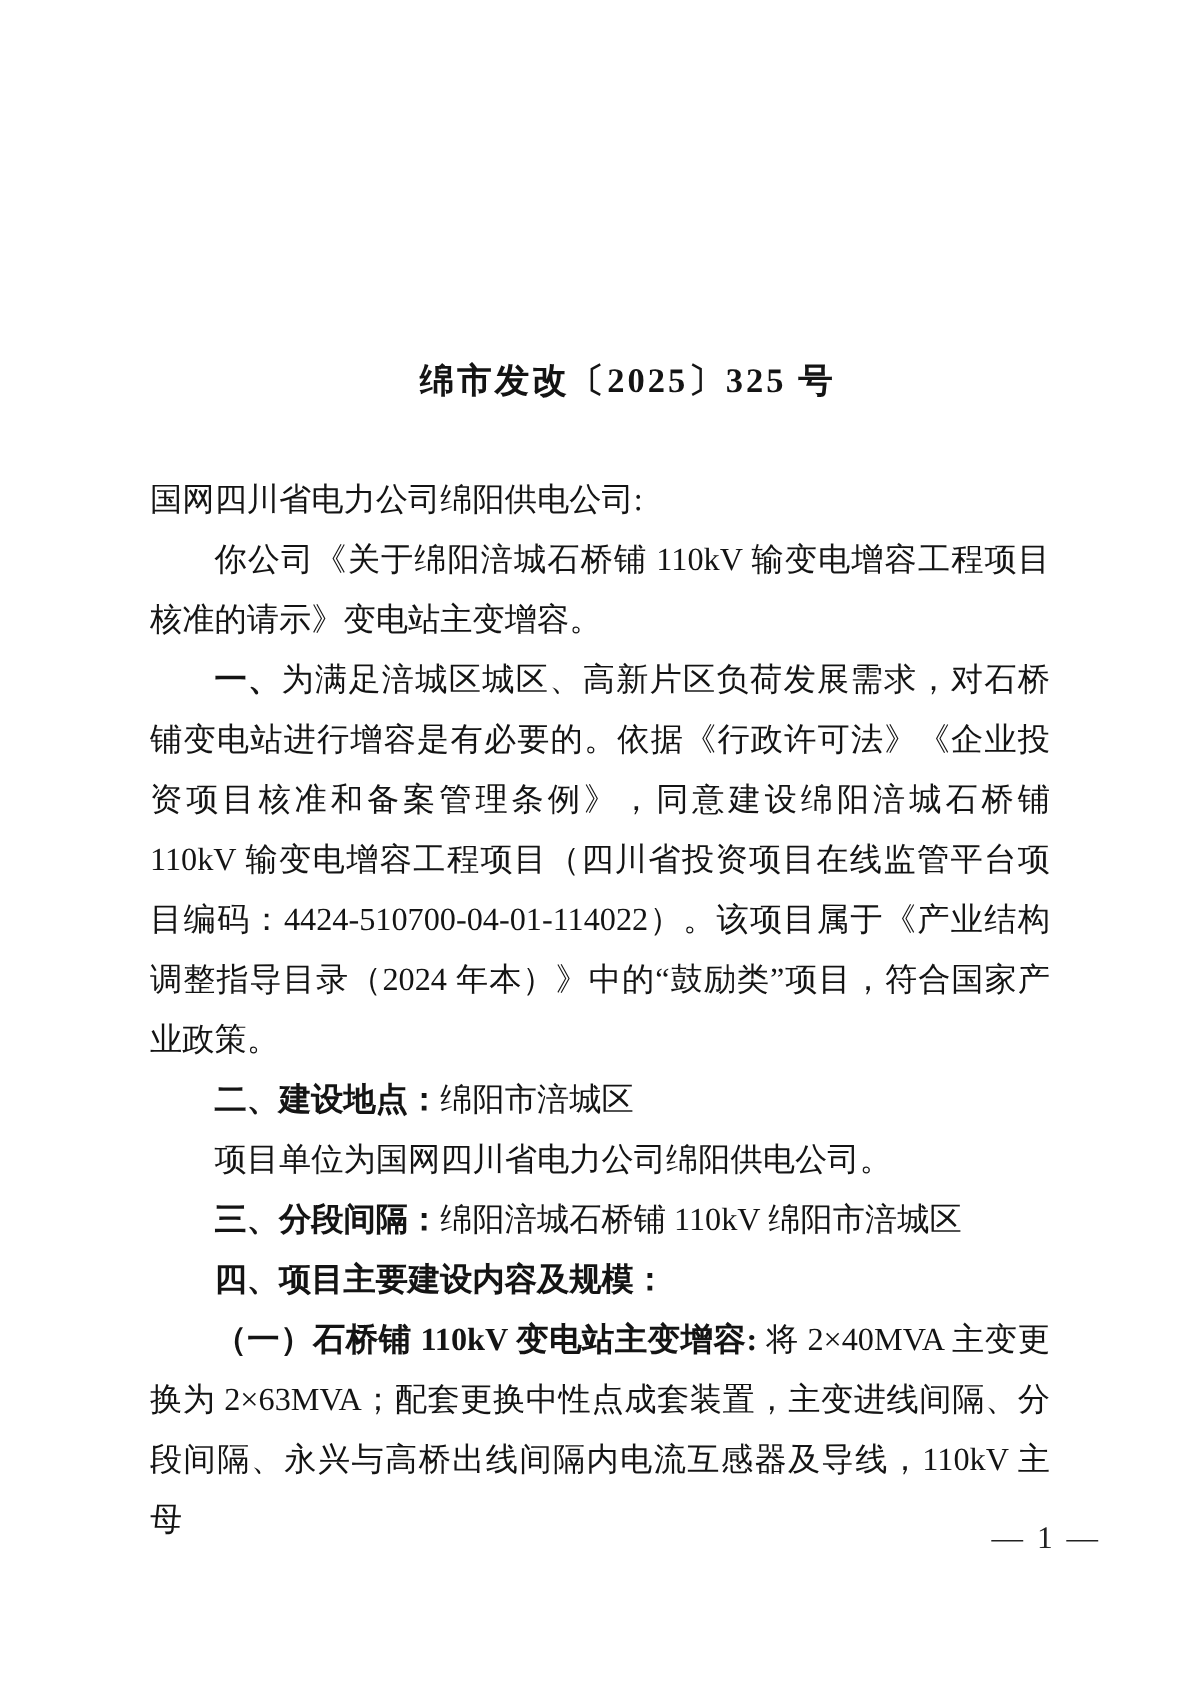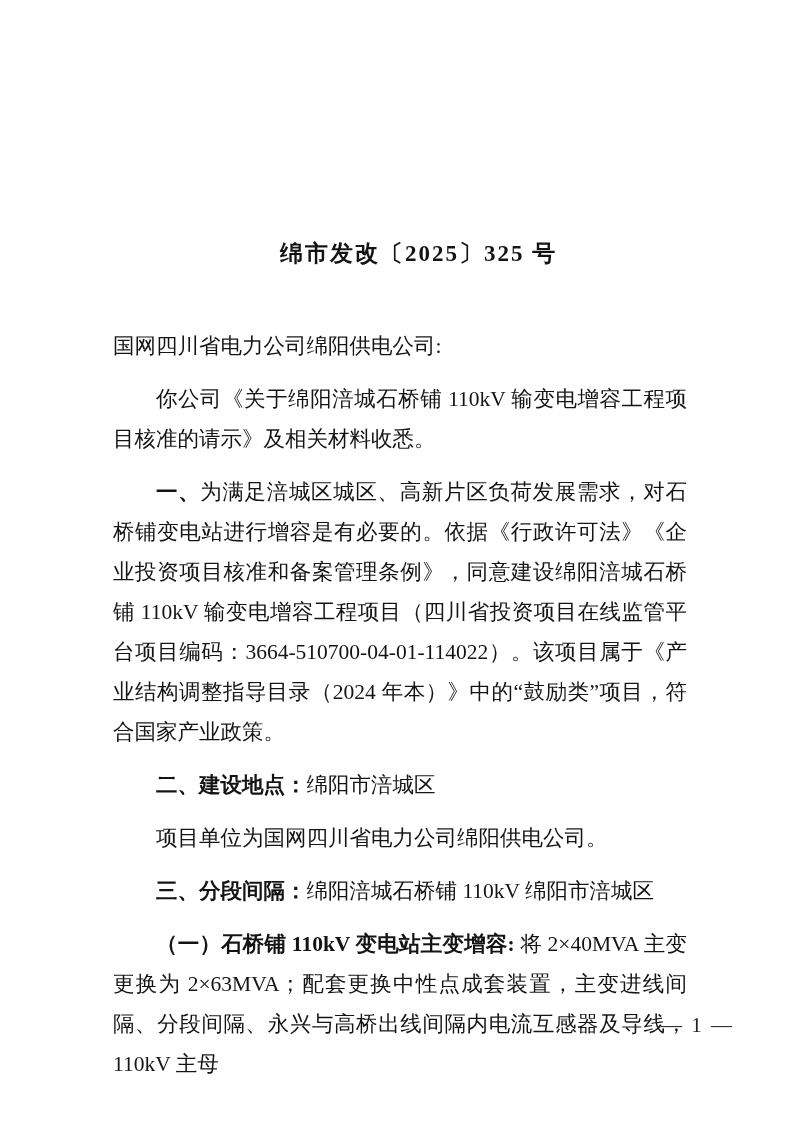--- a/index.html
+++ b/index.html
@@ -33,21 +33,21 @@
     position: absolute;
     left: 100px;
     top: 313px;
     width: 600px;
     font-size: 21.5px;
     line-height: 40px;
     text-align: justify;
     font-family: "Liberation Serif", "DejaVu Serif", serif;
   }
   .content p {
-    margin: 13px;
+    margin: 0;
     padding: 0;
   }
   .indent {
     text-indent: 2em;
   }
   
   .hei {
     font-family: "Liberation Sans", "DejaVu Sans", sans-serif;
     font-weight: 700;
   }
@@ -70,30 +70,31 @@
 <body>
 
 <div class="page">
 
   <div class="doc-number">绵市发改〔2025〕325 号</div>
 
   <div class="content">
 
     <p>国网四川省电力公司绵阳供电公司:</p>
 
-    <p class="indent">你公司《关于绵阳涪城石桥铺 110kV 输变电增容工程项目核准的请示》及相关材料收悉。</p>
+    <p class="indent">你公司《关于绵阳涪城石桥铺 110kV 输变电增容工程项目核准的请示》变电站主变增容。</p>
 
-    <p class="indent"><span class="bold-serif">一、</span><span>为满足涪城区城区、高新片区负荷发展需求，对石桥铺变电站进行增容是有必要的。依据《行政许可法》《企业投资项目核准和备案管理条例》，同意建设绵阳涪城石桥铺 110kV 输变电增容工程项目（四川省投资项目在线监管平台项目编码：3664-510700-04-01-114022）。该项目属于《产业结构调整指导目录（2024 年本）》中的“鼓励类”项目，符合国家产业政策。</span></p>
+    <p class="indent"><span class="bold-serif">一、</span><span>为满足涪城区城区、高新片区负荷发展需求，对石桥铺变电站进行增容是有必要的。依据《行政许可法》《企业投资项目核准和备案管理条例》，同意建设绵阳涪城石桥铺 110kV 输变电增容工程项目（四川省投资项目在线监管平台项目编码：4424-510700-04-01-114022）。该项目属于《产业结构调整指导目录（2024 年本）》中的“鼓励类”项目，符合国家产业政策。</span></p>
 
     <p class="indent"><span class="hei">二、建设地点：</span><span>绵阳市涪城区</span></p>
 
     <p class="indent">项目单位为国网四川省电力公司绵阳供电公司。</p>
 
     <p class="indent"><span class="hei">三、分段间隔：</span><span>绵阳涪城石桥铺 110kV 绵阳市涪城区</span></p>
 
+    <p class="indent"><span class="hei">四、项目主要建设内容及规模：</span></p>
 
     <p class="indent"><span class="bold-serif">（一）石桥铺 110kV 变电站主变增容:</span><span> 将 2×40MVA 主变更换为 2×63MVA；配套更换中性点成套装置，主变进线间隔、分段间隔、永兴与高桥出线间隔内电流互感器及导线，110kV 主母</span></p>
 
   </div>
 
   <div class="page-number">— 1 —</div>
 
 </div>
 
 </body></html>

